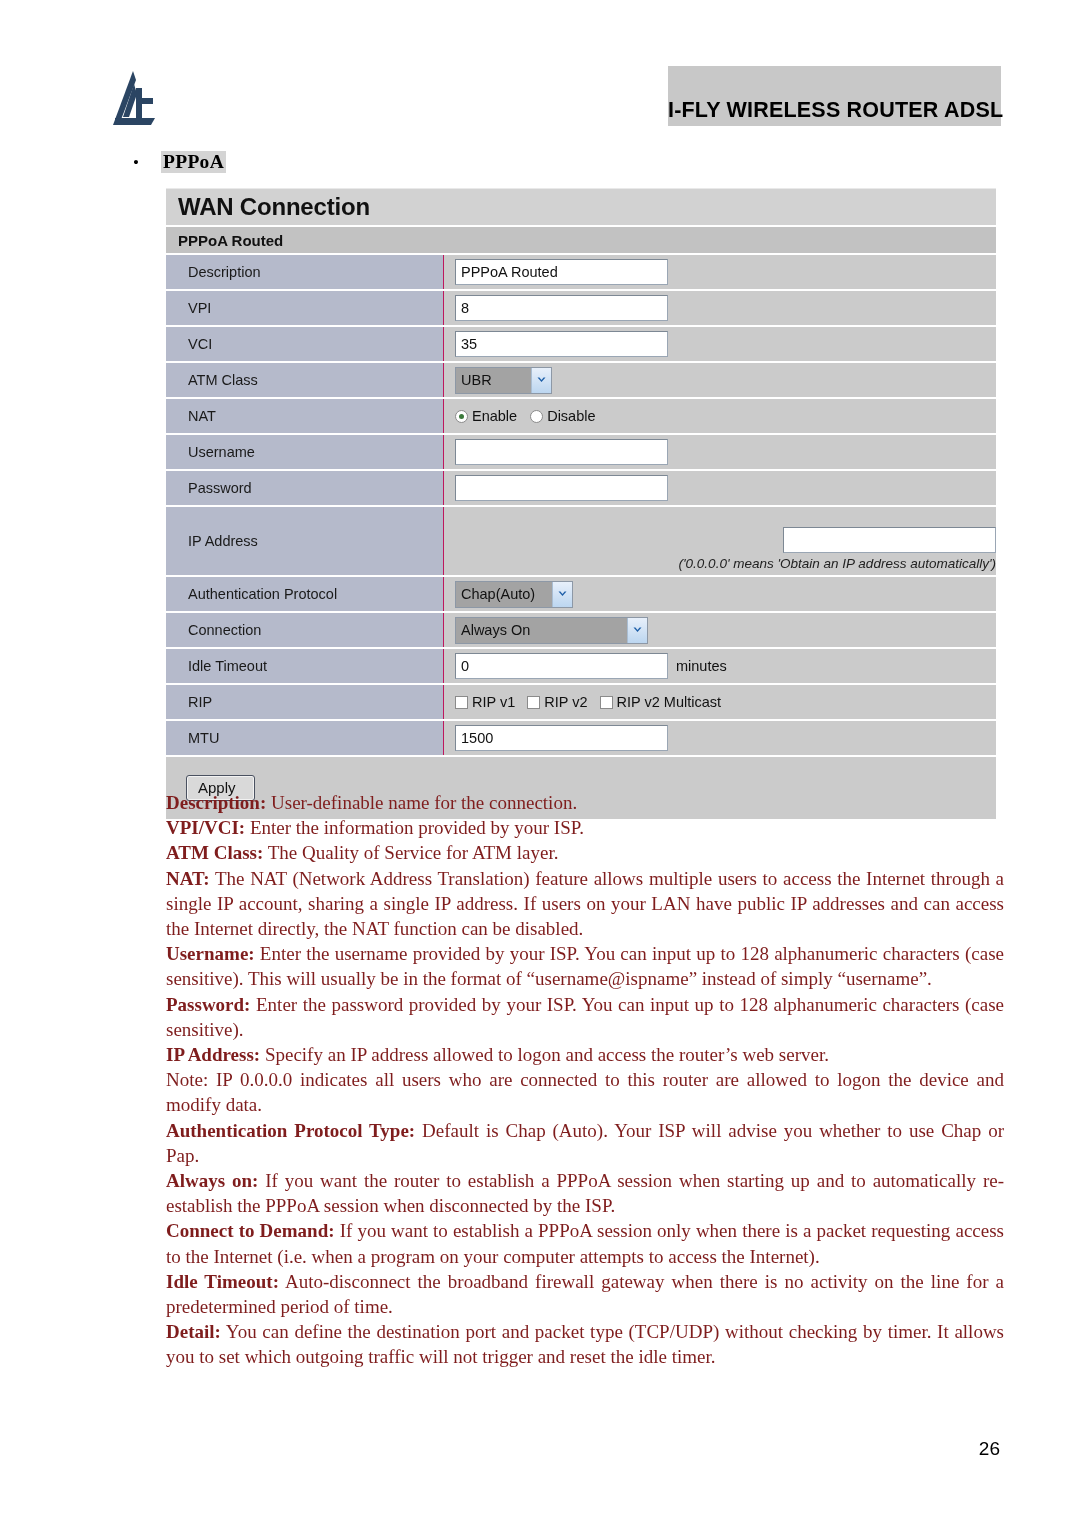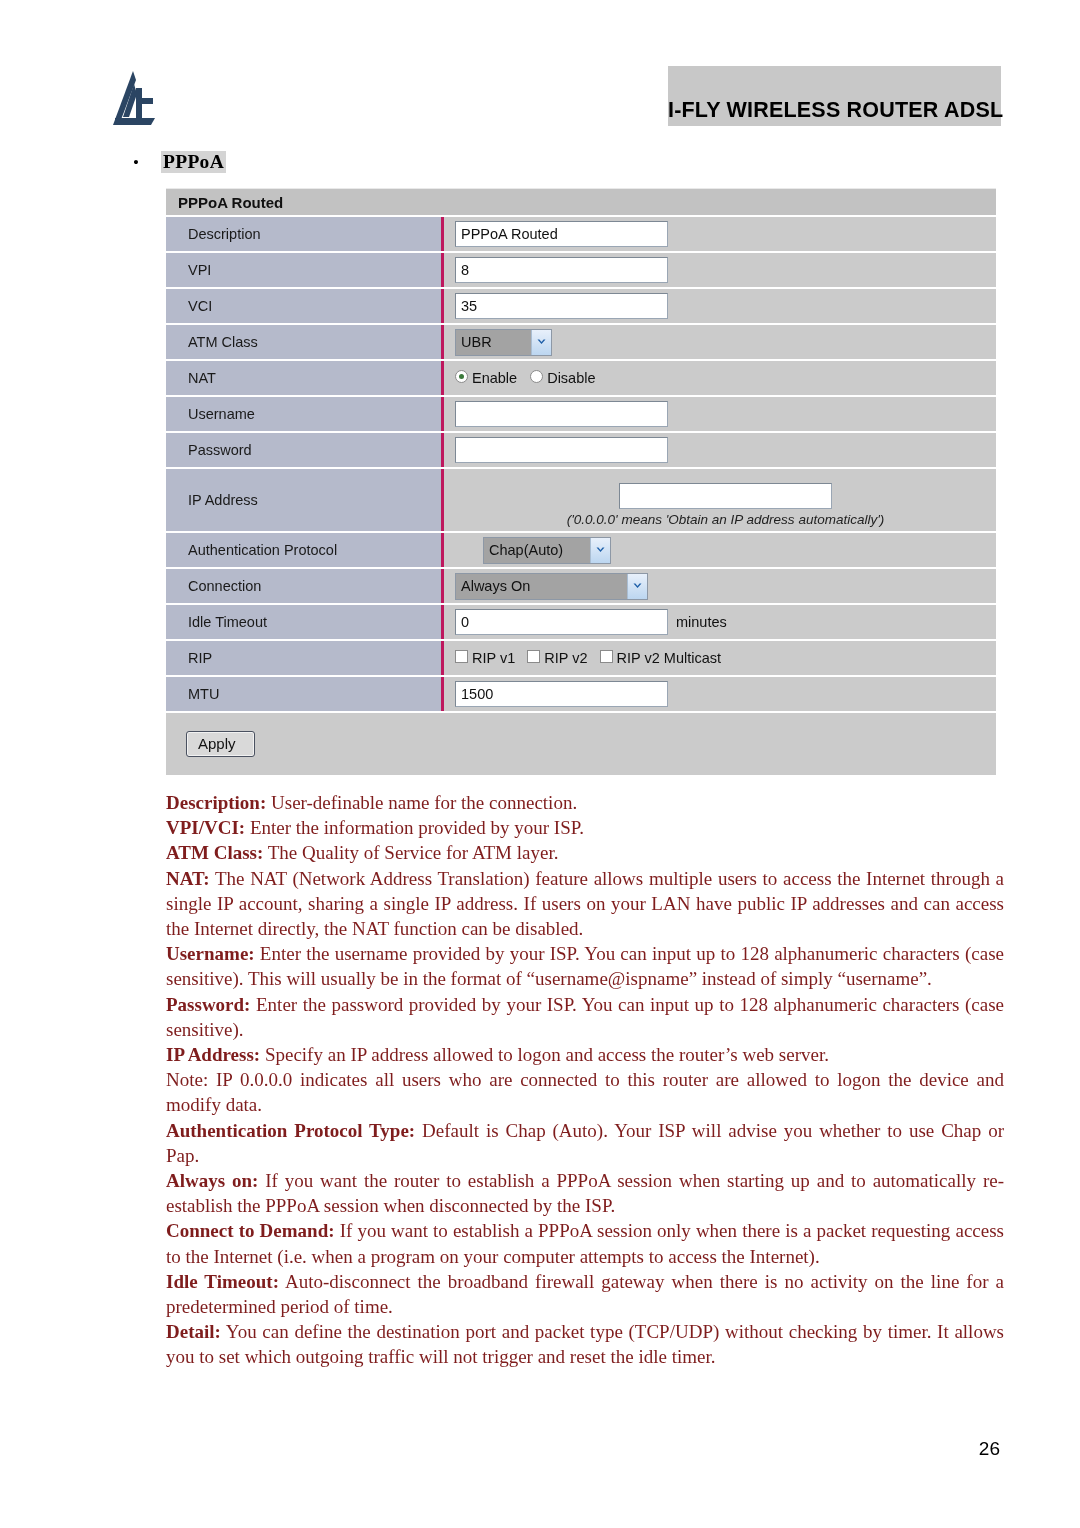--- a/index.html
+++ b/index.html
@@ -124,37 +124,37 @@
     background: #cbcbcb;
   }
   .row-label {
     width: 278px;
     flex: 0 0 278px;
     background: #b5bacb;
     display: flex;
     align-items: center;
     padding-left: 22px;
     box-sizing: border-box;
-    border-right: 3px solid #be185d;
+    border-right: 1px solid #be185d;
     font-size: 14.5px;
     color: #1a1a1a;
   }
   .row-value {
     flex: 1 1 auto;
     display: flex;
     align-items: center;
     padding-left: 11px;
     box-sizing: border-box;
     gap: 8px;
   }
   .row-value.stacked {
     flex-direction: column;
-    align-items: center;
+    align-items: flex-end;
     justify-content: center;
-    padding-top: 14px;
+    padding-top: 20px;
     padding-bottom: 4px;
     gap: 3px;
   }
 
   .text-input {
     background: #ffffff;
     border: 1px solid #9aa6b4;
     border-top-color: #7d8894;
     border-left-color: #7d8894;
     height: 26px;
@@ -188,32 +188,32 @@
     height: 100%;
     background: linear-gradient(#e8f0fb, #bcd6f0);
     border-left: 1px solid #a9bdd2;
     display: flex;
     align-items: center;
     justify-content: center;
     flex: 0 0 19px;
   }
   .select-arrow svg { display: block; }
   .sel-w-atm { width: 97px; }
-  .sel-w-auth { width: 128px; margin-left: 28px; }
+  .sel-w-auth { width: 118px; }
   .sel-w-conn { width: 193px; }
 
   .radio-group, .check-group {
     display: flex;
     align-items: center;
     gap: 7px;
   }
   .check-group { gap: 6px; }
   .radio-item, .check-item {
     display: flex;
-    align-items: flex-start;
+    align-items: center;
     gap: 4px;
     font-size: 14.5px;
     color: #111111;
     margin-right: 6px;
   }
   .radio-circle {
     width: 13px;
     height: 13px;
     border-radius: 50%;
     background: #ffffff;
@@ -318,20 +318,23 @@
   </div>
 </div>
 
 <div class="bullet-heading">
   <span class="bullet-dot">•</span>
   <span class="bullet-label">PPPoA</span>
 </div>
 
 <div class="router-ui">
 
+  <div class="ui-title-bar">
+    <span class="ui-title">WAN Connection</span>
+  </div>
 
   <div class="ui-subheader">
     <span class="ui-subtitle">PPPoA Routed</span>
   </div>
 
   <div class="form-row">
     <div class="row-label">Description</div>
     <div class="row-value">
       <div class="text-input w-210">PPPoA Routed</div>
     </div>

